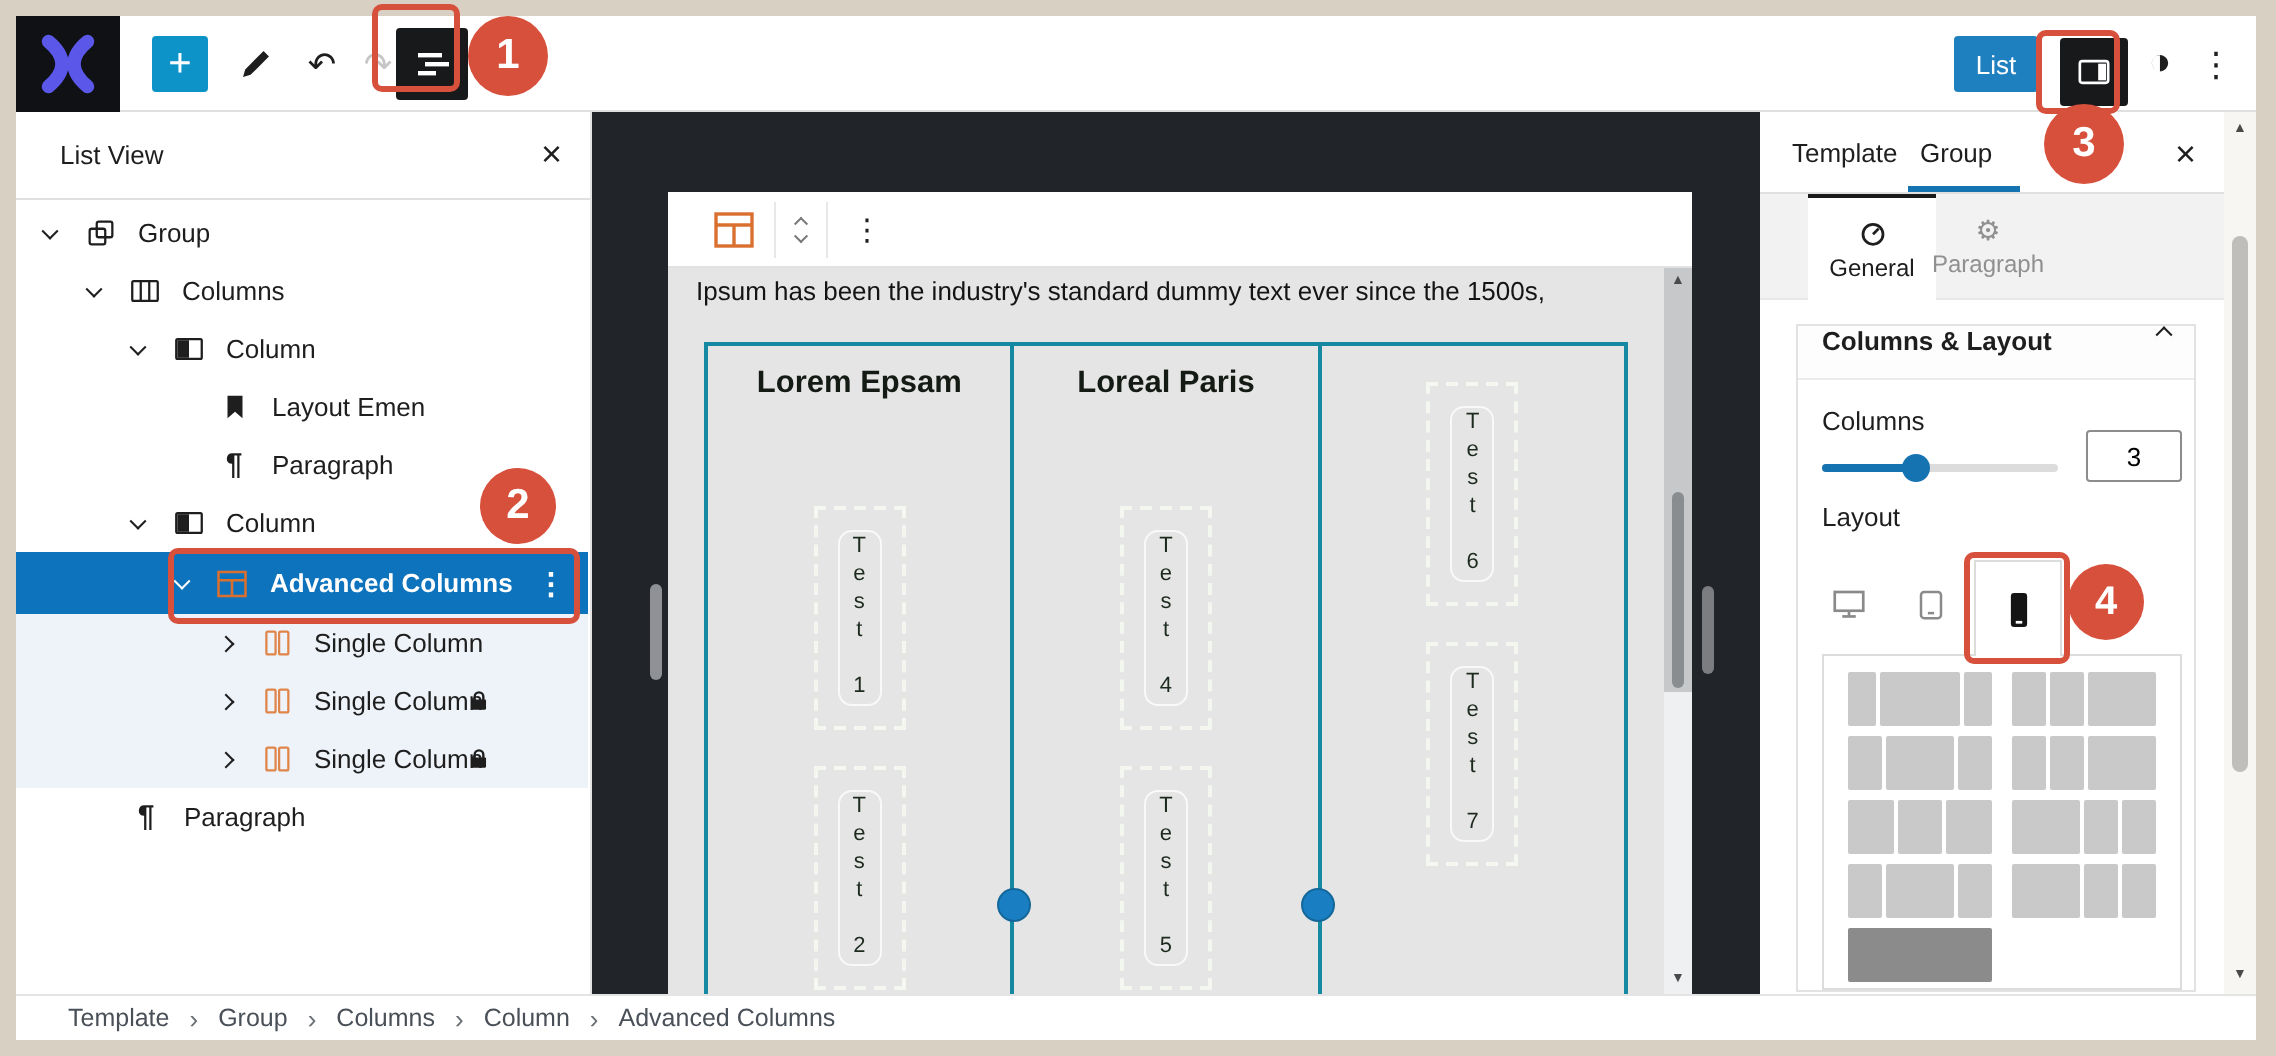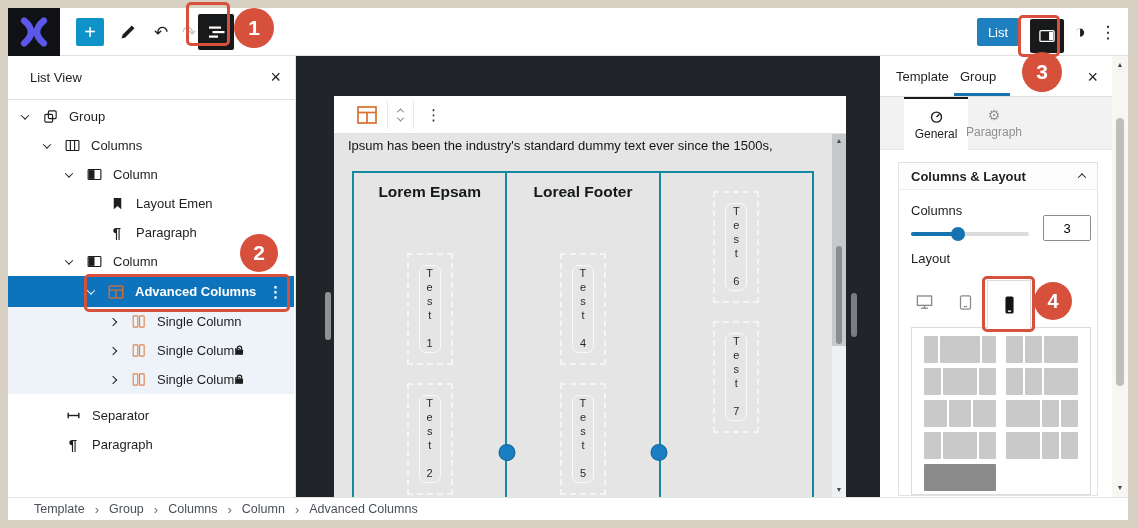--- a/index.html
+++ b/index.html
@@ -80,21 +80,21 @@
   .tab-t{position:absolute;left:16px;top:13px;font-size:13px;}
   .tab-b{position:absolute;left:80px;top:13px;font-size:13px;}
   .tab-underline{position:absolute;left:74px;bottom:0;width:56px;height:3px;background:#1673b1;}
   .insp-close{position:absolute;right:14px;top:11px;}
   .subtabs{position:relative;height:53px;background:#f2f2f2;border-bottom:1px solid #e8e8e8;}
   .subtab{position:absolute;top:0;height:53px;display:flex;flex-direction:column;align-items:center;justify-content:center;gap:3px;font-size:12px;}
   .subtab-general{left:0;width:64px;background:#fff;border-top:2px solid #1a1a1a;color:#1e1e1e;margin-left:24px;}
   .subtab-advanced{left:64px;width:100px;color:#909090;}
   .gear{font-size:14px;color:#909090;line-height:1;}
   .card{position:absolute;left:18px;top:106px;width:200px;height:334px;border:1px solid #e2e2e2;background:#fff;}
-  .card-h{height:27px;border-bottom:1px solid #ececec;display:flex;align-items:center;padding:0 12px;font-size:13px;font-weight:bold;background:#fdfdfd;}
+  .card-h{height:27px;border-bottom:1px solid #ececec;display:flex;padding:0 12px;font-size:13px;font-weight:bold;background:#fdfdfd;}
   .card-h .label{flex:1;}
   .fld-label{position:absolute;left:12px;font-size:13px;color:#1e1e1e;}
   .slider{position:absolute;left:12px;top:64px;width:118px;height:14px;}
   .slider .track{position:absolute;top:5px;left:0;right:0;height:4px;background:#dcdcdc;border-radius:2px;}
   .slider .fill{position:absolute;top:5px;left:0;width:40%;height:4px;background:#1673b1;border-radius:2px;}
   .slider .thumb{position:absolute;top:0;left:calc(40% - 7px);width:14px;height:14px;border-radius:50%;background:#1673b1;}
   .num-input{position:absolute;left:144px;top:52px;width:48px;height:26px;border:1px solid #8c8c8c;border-radius:2px;text-align:center;font-size:13px;font-family:"Liberation Sans",sans-serif;background:#fff;padding:0;}
   .dev-icon{position:absolute;color:#8a8a8a;}
   .mobile-tab{position:absolute;left:88px;top:117px;width:44px;height:48px;background:#fff;border:1px solid #dcdcdc;border-bottom:none;z-index:2;display:flex;align-items:center;justify-content:center;}
   .layout-box{position:absolute;left:12px;top:164px;width:180px;height:168px;border:1px solid #dcdcdc;background:#fff;z-index:1;
@@ -280,31 +280,20 @@
               <rect x="13.5" y="4" width="6.5" height="16" rx="1" fill="none" stroke="#e0854a" stroke-width="1.6"></rect>
             </svg>
           </span>
           <span class="lv-label" data-name="list-view-item-label">Single Column</span>
           <span class="lv-lock ic" data-name="lock-icon">
             <svg width="13" height="13" viewBox="0 0 24 24">
               <path d="M8 11V8a4 4 0 0 1 8 0v3" fill="none" stroke="#1e1e1e" stroke-width="2.2"></path>
               <rect x="5.5" y="10.5" width="13" height="9.5" rx="1" fill="#1e1e1e"></rect>
             </svg>
           </span>
-        </div>
-        <div class="lv-row" data-name="list-view-item-separator" style="padding-left: 36px;">
-          <span class="chv-spacer" data-name="indent-spacer"></span>
-          <span class="ic" data-name="separator-icon">
-            <svg width="17" height="17" viewBox="0 0 24 24">
-              <line x1="4" y1="12" x2="20" y2="12" stroke="#1e1e1e" stroke-width="2"></line>
-              <line x1="4.5" y1="8" x2="4.5" y2="16" stroke="#1e1e1e" stroke-width="2"></line>
-              <line x1="19.5" y1="8" x2="19.5" y2="16" stroke="#1e1e1e" stroke-width="2"></line>
-            </svg>
-          </span>
-          <span class="lv-label" data-name="list-view-item-label">Separator</span>
         </div>
         <div class="lv-row" data-name="list-view-item-paragraph" style="padding-left: 36px;">
           <span class="chv-spacer" data-name="indent-spacer"></span>
           <span class="ic" data-name="paragraph-icon">
             <span class="pilcrow">¶</span>
           </span>
           <span class="lv-label" data-name="list-view-item-label">Paragraph</span>
         </div>
       </div>
   </div>
@@ -343,21 +332,21 @@
                   <span class="vtext" data-name="test-label">Test 1</span>
                 </div>
               </div>
               <div class="pv-cell" data-name="column-drop-zone">
                 <div class="pv-cell-in" data-name="test-block">
                   <span class="vtext" data-name="test-label">Test 2</span>
                 </div>
               </div>
             </div>
             <div class="pv-col" data-name="preview-column">
-              <div class="pv-h" data-name="column-heading">Loreal Footer</div>
+              <div class="pv-h" data-name="column-heading">Loreal Paris</div>
               <div class="pv-cell" data-name="column-drop-zone">
                 <div class="pv-cell-in" data-name="test-block">
                   <span class="vtext" data-name="test-label">Test 4</span>
                 </div>
               </div>
               <div class="pv-cell" data-name="column-drop-zone">
                 <div class="pv-cell-in" data-name="test-block">
                   <span class="vtext" data-name="test-label">Test 5</span>
                 </div>
               </div>

